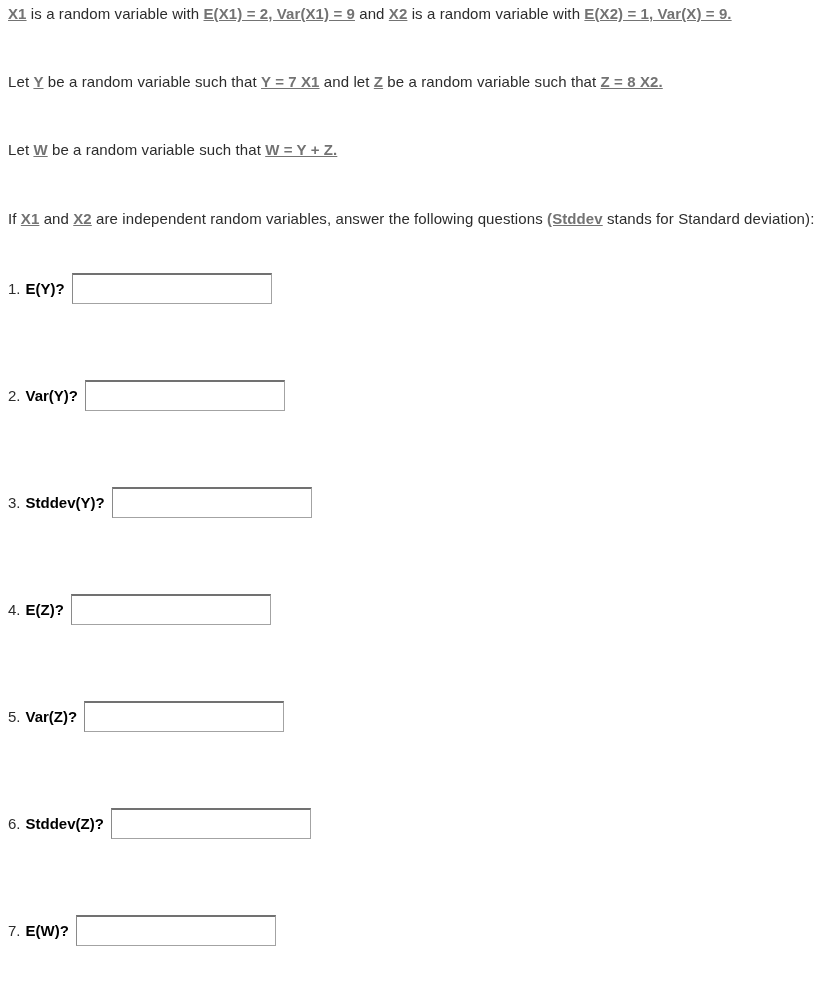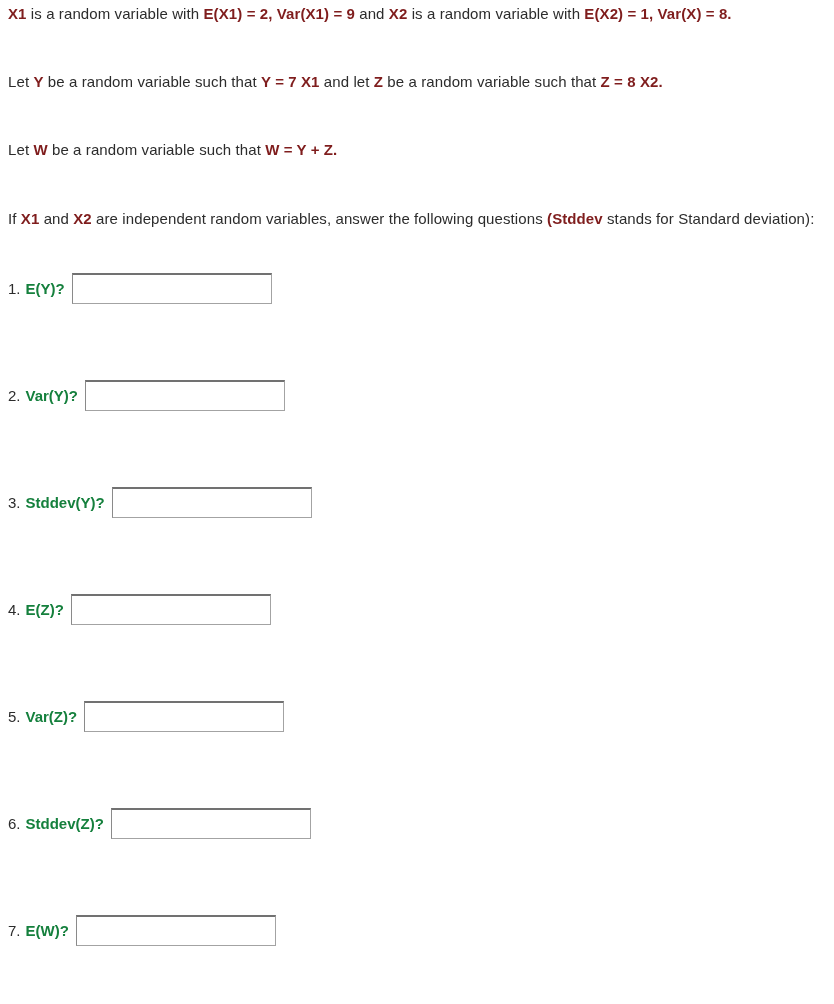--- a/index.html
+++ b/index.html
@@ -20,42 +20,43 @@
     margin: 0 0 40px 0;
     line-height: 28px;
     letter-spacing: 0.1px;
   }
   .para.justify {
     text-align: justify;
     margin-top: 41px;
   }
   .para b {
     font-weight: 700;
-    color: #7f1d1d;
+    color: #737373;
+    text-decoration: underline;
   }
   .questions {
     margin-top: 22px;
   }
   .q-row {
     display: flex;
     align-items: center;
     height: 31px;
     margin-bottom: 76px;
   }
   .q-row:last-child {
     margin-bottom: 0;
   }
   .q-num {
     font-weight: 400;
     margin-right: 5px;
     white-space: pre;
   }
   .q-label {
     font-weight: 700;
-    color: #15803d;
+    color: #000000;
     margin-right: 7px;
     white-space: pre;
   }
   .q-input {
     width: 200px;
     height: 31px;
     box-sizing: border-box;
     background: #ffffff;
     border: 1px solid #a3a3a3;
     border-top: 2px solid #717171;
@@ -66,21 +67,21 @@
     color: #2c2c2c;
     padding: 0 6px;
     outline: none;
   }
 </style>
 </head>
 <body>
 
 <main>
   <section id="paragraphs">
-      <p class="para"><b>X1</b><span> is a random variable with </span><b>E(X1) = 2, Var(X1) = 9</b><span> and </span><b>X2</b><span> is a random variable with </span><b>E(X2) = 1, Var(X) = 8.</b></p>
+      <p class="para"><b>X1</b><span> is a random variable with </span><b>E(X1) = 2, Var(X1) = 9</b><span> and </span><b>X2</b><span> is a random variable with </span><b>E(X2) = 1, Var(X) = 9.</b></p>
       <p class="para"><span>Let </span><b>Y</b><span> be a random variable such that </span><b>Y = 7 X1</b><span> and let </span><b>Z</b><span> be a random variable such that </span><b>Z = 8 X2.</b></p>
       <p class="para"><span>Let </span><b>W</b><span> be a random variable such that </span><b>W = Y + Z.</b></p>
       <p class="para justify"><span>If </span><b>X1</b><span> and </span><b>X2</b><span> are independent random variables, answer the following questions </span><b>(Stddev</b><span> stands for Standard deviation):</span></p>
     </section>
   <section id="questions" class="questions">
       <div class="q-row">
         <span class="q-num">1.</span>
         <span class="q-label">E(Y)?</span>
         <input type="text" class="q-input" placeholder="" style="">
       </div>

